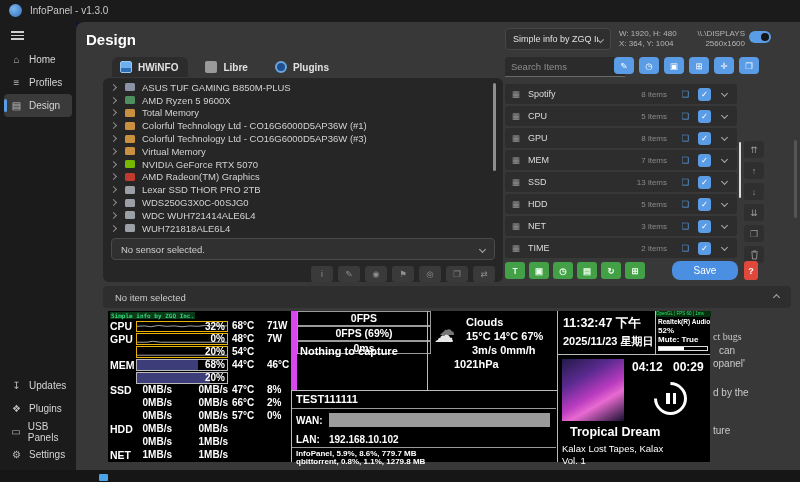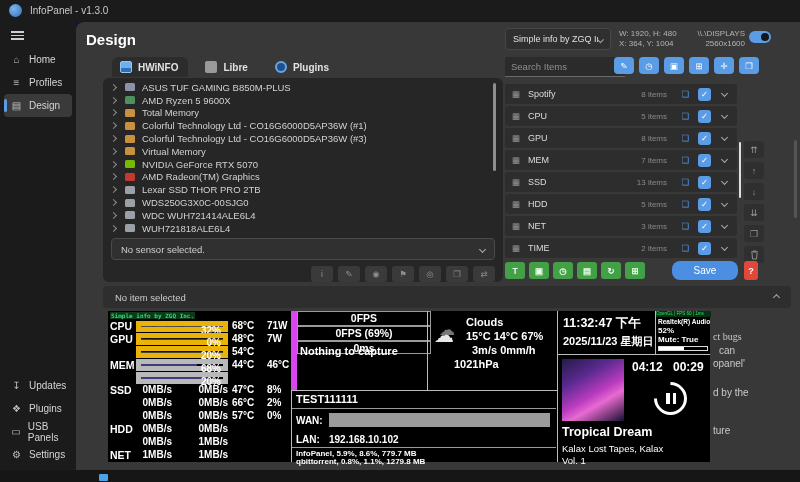--- a/index.html
+++ b/index.html
@@ -120,21 +120,21 @@
 
   
   .preview { position:absolute; left:108px; top:311px; width:602px; height:151px; background:#000;
              color:#fff; font-weight:bold; }
   .pv-sensors { position:absolute; left:0; top:0; width:183px; height:151px; }
   .watermark { position:absolute; left:2px; top:1px; font-family:"DejaVu Sans Mono",monospace; font-size:6px;
                color:#35d57c; background:#0a3a18; padding:0 1px; white-space:nowrap; }
   .sensor-rows { position:absolute; left:0; top:9px; width:183px; }
   .pr { position:relative; height:12.9px; font-size:10px; }
   .pl { position:absolute; left:2px; font-size:10.5px; }
-  .pg { position:absolute; left:28px; top:0.5px; width:92px; height:11.5px; border:5px solid #eab308; }
+  .pg { position:absolute; left:28px; top:0.5px; width:92px; height:11.5px; border:1px solid #eab308; }
   .pg.bar { border-color:#b9b9b9; }
   .pgfill { position:absolute; left:0; top:0; height:100%; background:#3d3d7a; }
   .ppct { position:absolute; right:2px; top:-1px; font-style:normal; font-size:10px; }
   .pv1 { position:absolute; left:24px; width:40px; text-align:right; }
   .pv2 { position:absolute; left:66px; width:54px; text-align:right; }
   .pa  { position:absolute; left:124px; width:34px; }
   .pb  { position:absolute; left:159px; width:24px; }
 
   .pv-capture { position:absolute; left:183px; top:0; width:136px; height:79px; border-left:6px solid #d946ef; }
   .cap-box { position:absolute; left:0; width:134px; border:1px solid #9a9a9a; text-align:center;
@@ -177,21 +177,21 @@
   .pv-player { position:absolute; left:449px; top:43px; width:153px; height:108px; border-left:1px solid #bbb;
                border-top:1px solid #bbb; }
   .album { position:absolute; left:4px; top:4px; width:62px; height:62px;
            background:linear-gradient(150deg,#241b49 0%,#5a2a8f 30%,#b93bbf 55%,#e86ad1 68%,#17102e 100%); }
   .p-dur { position:absolute; left:74px; top:5px; font-size:12px; }
   .p-ela { position:absolute; left:115px; top:5px; font-size:12px; }
   .pause-ring { position:absolute; left:96px; top:27px; width:33px; height:33px; border:3px solid #fff;
                 border-radius:50%; border-left-color:transparent; transform:rotate(45deg); }
   .pause-bars { position:absolute; left:108px; top:38px; display:flex; gap:3px; }
   .pause-bars i { width:3.5px; height:11px; background:#fff; }
-  .p-title { position:absolute; left:4px; top:70px; font-size:12.5px; }
+  .p-title { position:absolute; left:12px; top:70px; font-size:12.5px; }
   .p-artist { position:absolute; left:4px; top:88px; font-size:9.5px; font-weight:normal; }
   .p-album { position:absolute; left:4px; top:100px; font-size:9.5px; font-weight:normal; }
 
   
   .fragment { position:absolute; font-size:10px; color:#c9c9c9; }
   .footer { position:absolute; left:0; top:470px; width:800px; height:12px; background:#161616; }
   .taskbar-peek { position:absolute; left:99px; top:474px; width:9px; height:7px; background:#4aa3e8; border-radius:1px; }
 
   svg.line { position:absolute; left:0; top:0; width:100%; height:100%; }
 </style>

